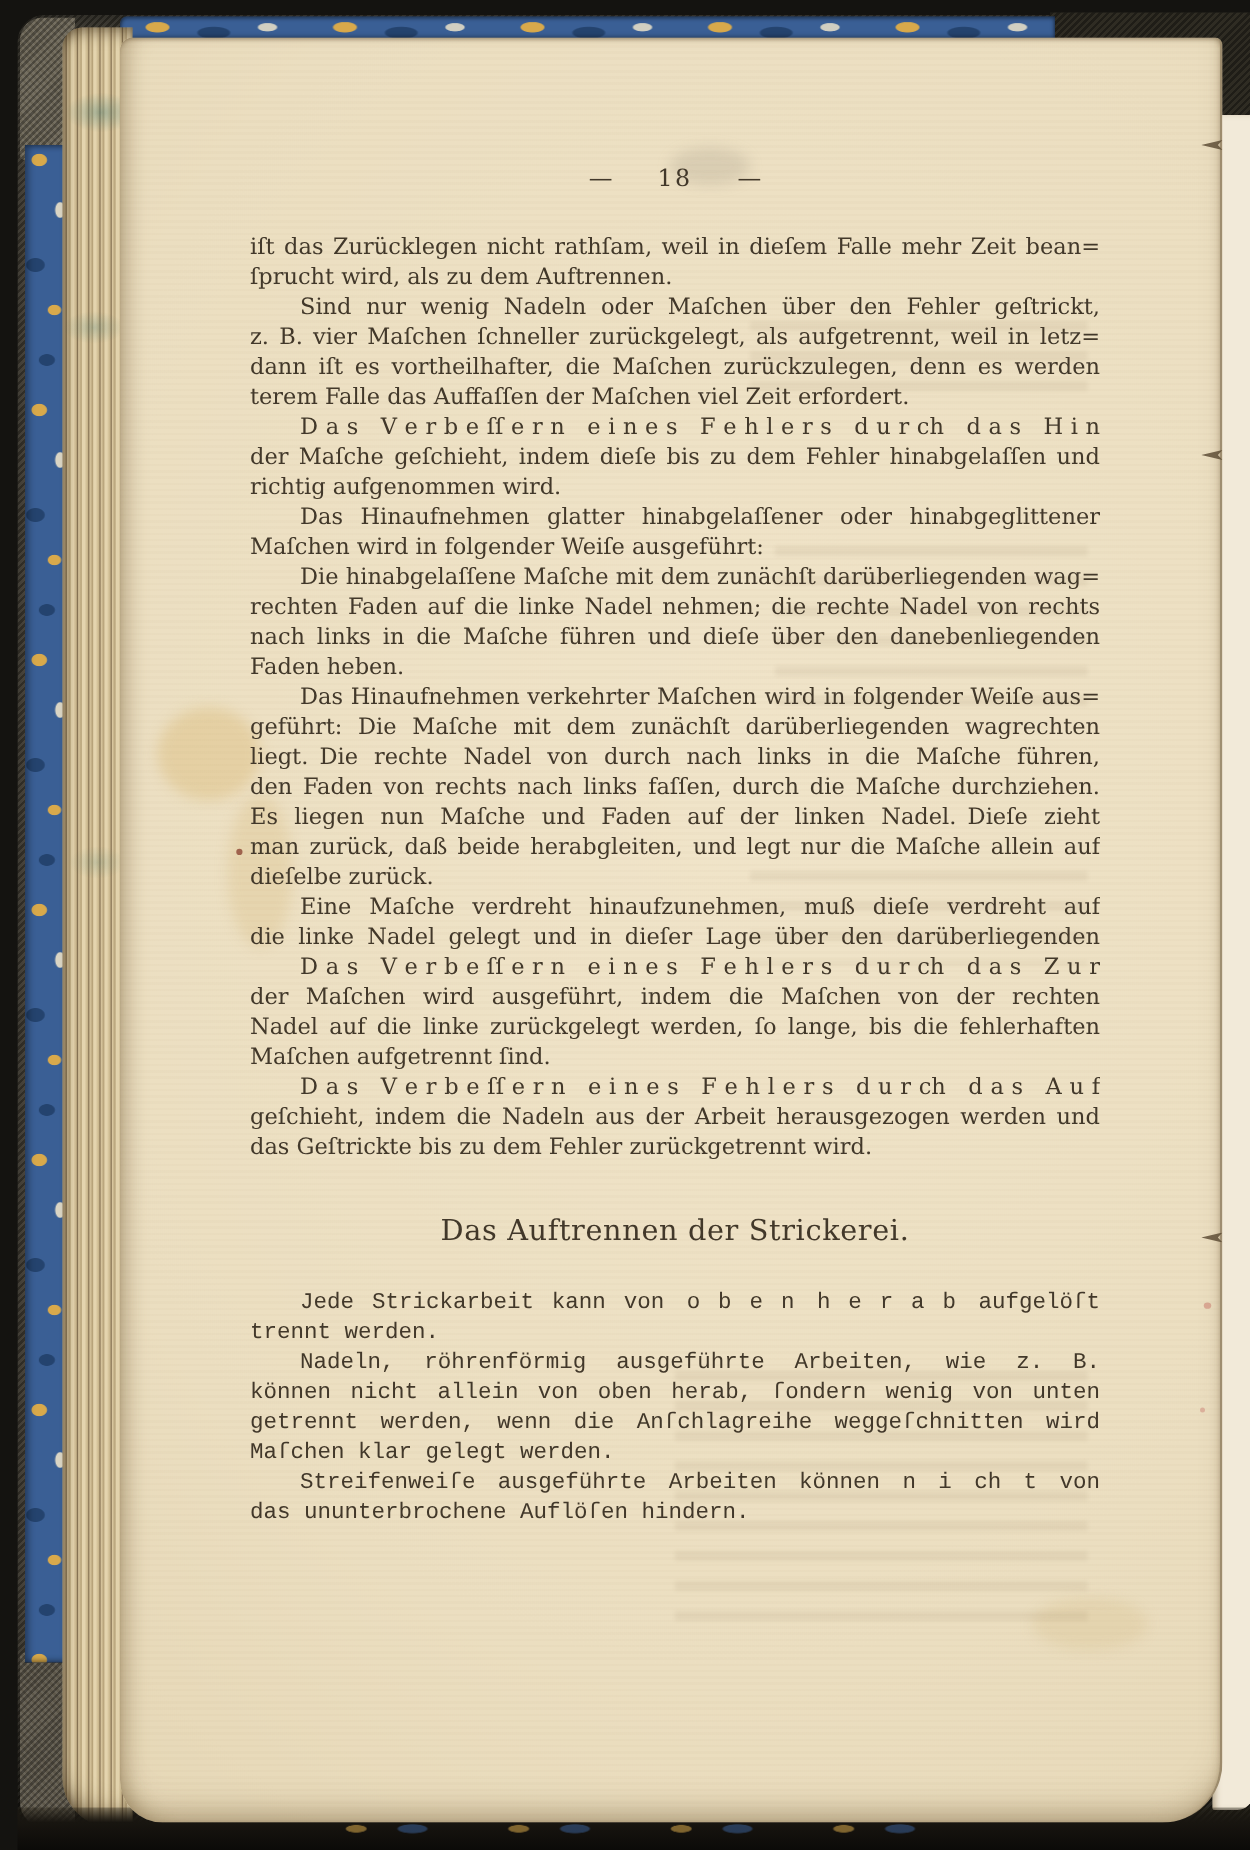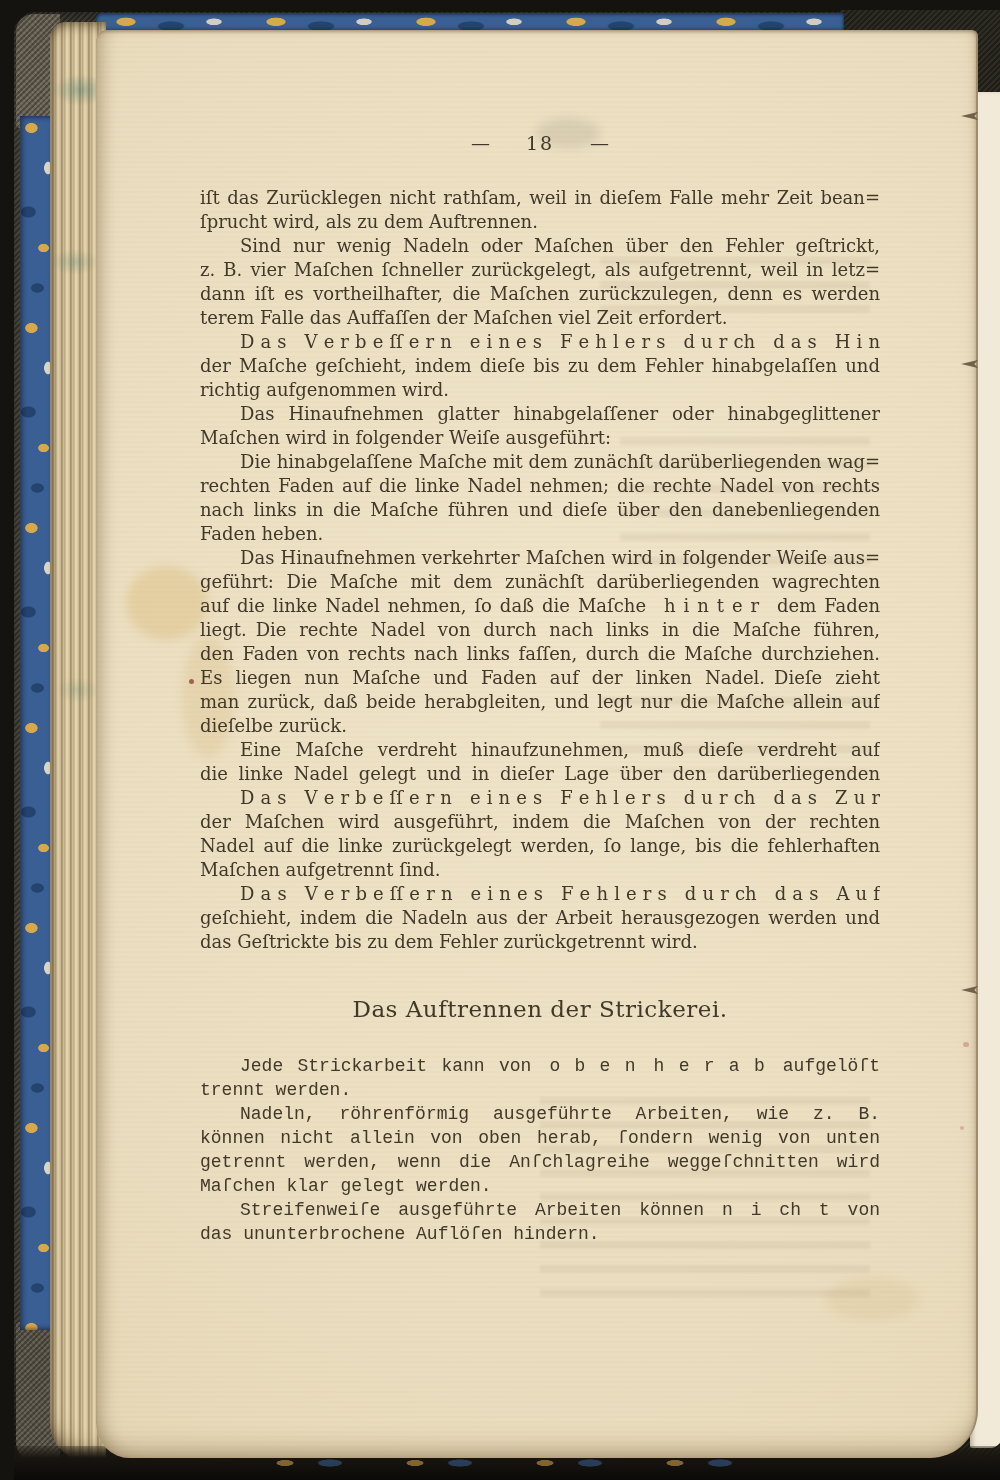--- a/index.html
+++ b/index.html
@@ -209,21 +209,20 @@
           </div>
           <div class="para">
             <div class="line first">Die hinabgelaſſene Maſche mit dem zunächſt darüberliegenden wag=</div>
             <div class="line">rechten Faden auf die linke Nadel nehmen; die rechte Nadel von rechts</div>
             <div class="line">nach links in die Maſche führen und dieſe über den danebenliegenden</div>
             <div class="line last">Faden heben.</div>
           </div>
           <div class="para">
             <div class="line first">Das Hinaufnehmen verkehrter Maſchen wird in folgender Weiſe aus=</div>
             <div class="line">geführt: Die Maſche mit dem zunächſt darüberliegenden wagrechten Faden</div>
-            <div class="line">auf die linke Nadel nehmen, ſo daß die Maſche h i n t e r dem Faden</div>
             <div class="line">liegt. Die rechte Nadel von durch nach links in die Maſche führen,</div>
             <div class="line">den Faden von rechts nach links faſſen, durch die Maſche durchziehen.</div>
             <div class="line">Es liegen nun Maſche und Faden auf der linken Nadel. Dieſe zieht</div>
             <div class="line">man zurück, daß beide herabgleiten, und legt nur die Maſche allein auf</div>
             <div class="line last">dieſelbe zurück.</div>
           </div>
           <div class="para">
             <div class="line first">Eine Maſche verdreht hinaufzunehmen, muß dieſe verdreht auf</div>
             <div class="line">die linke Nadel gelegt und in dieſer Lage über den darüberliegenden</div>
           </div>

